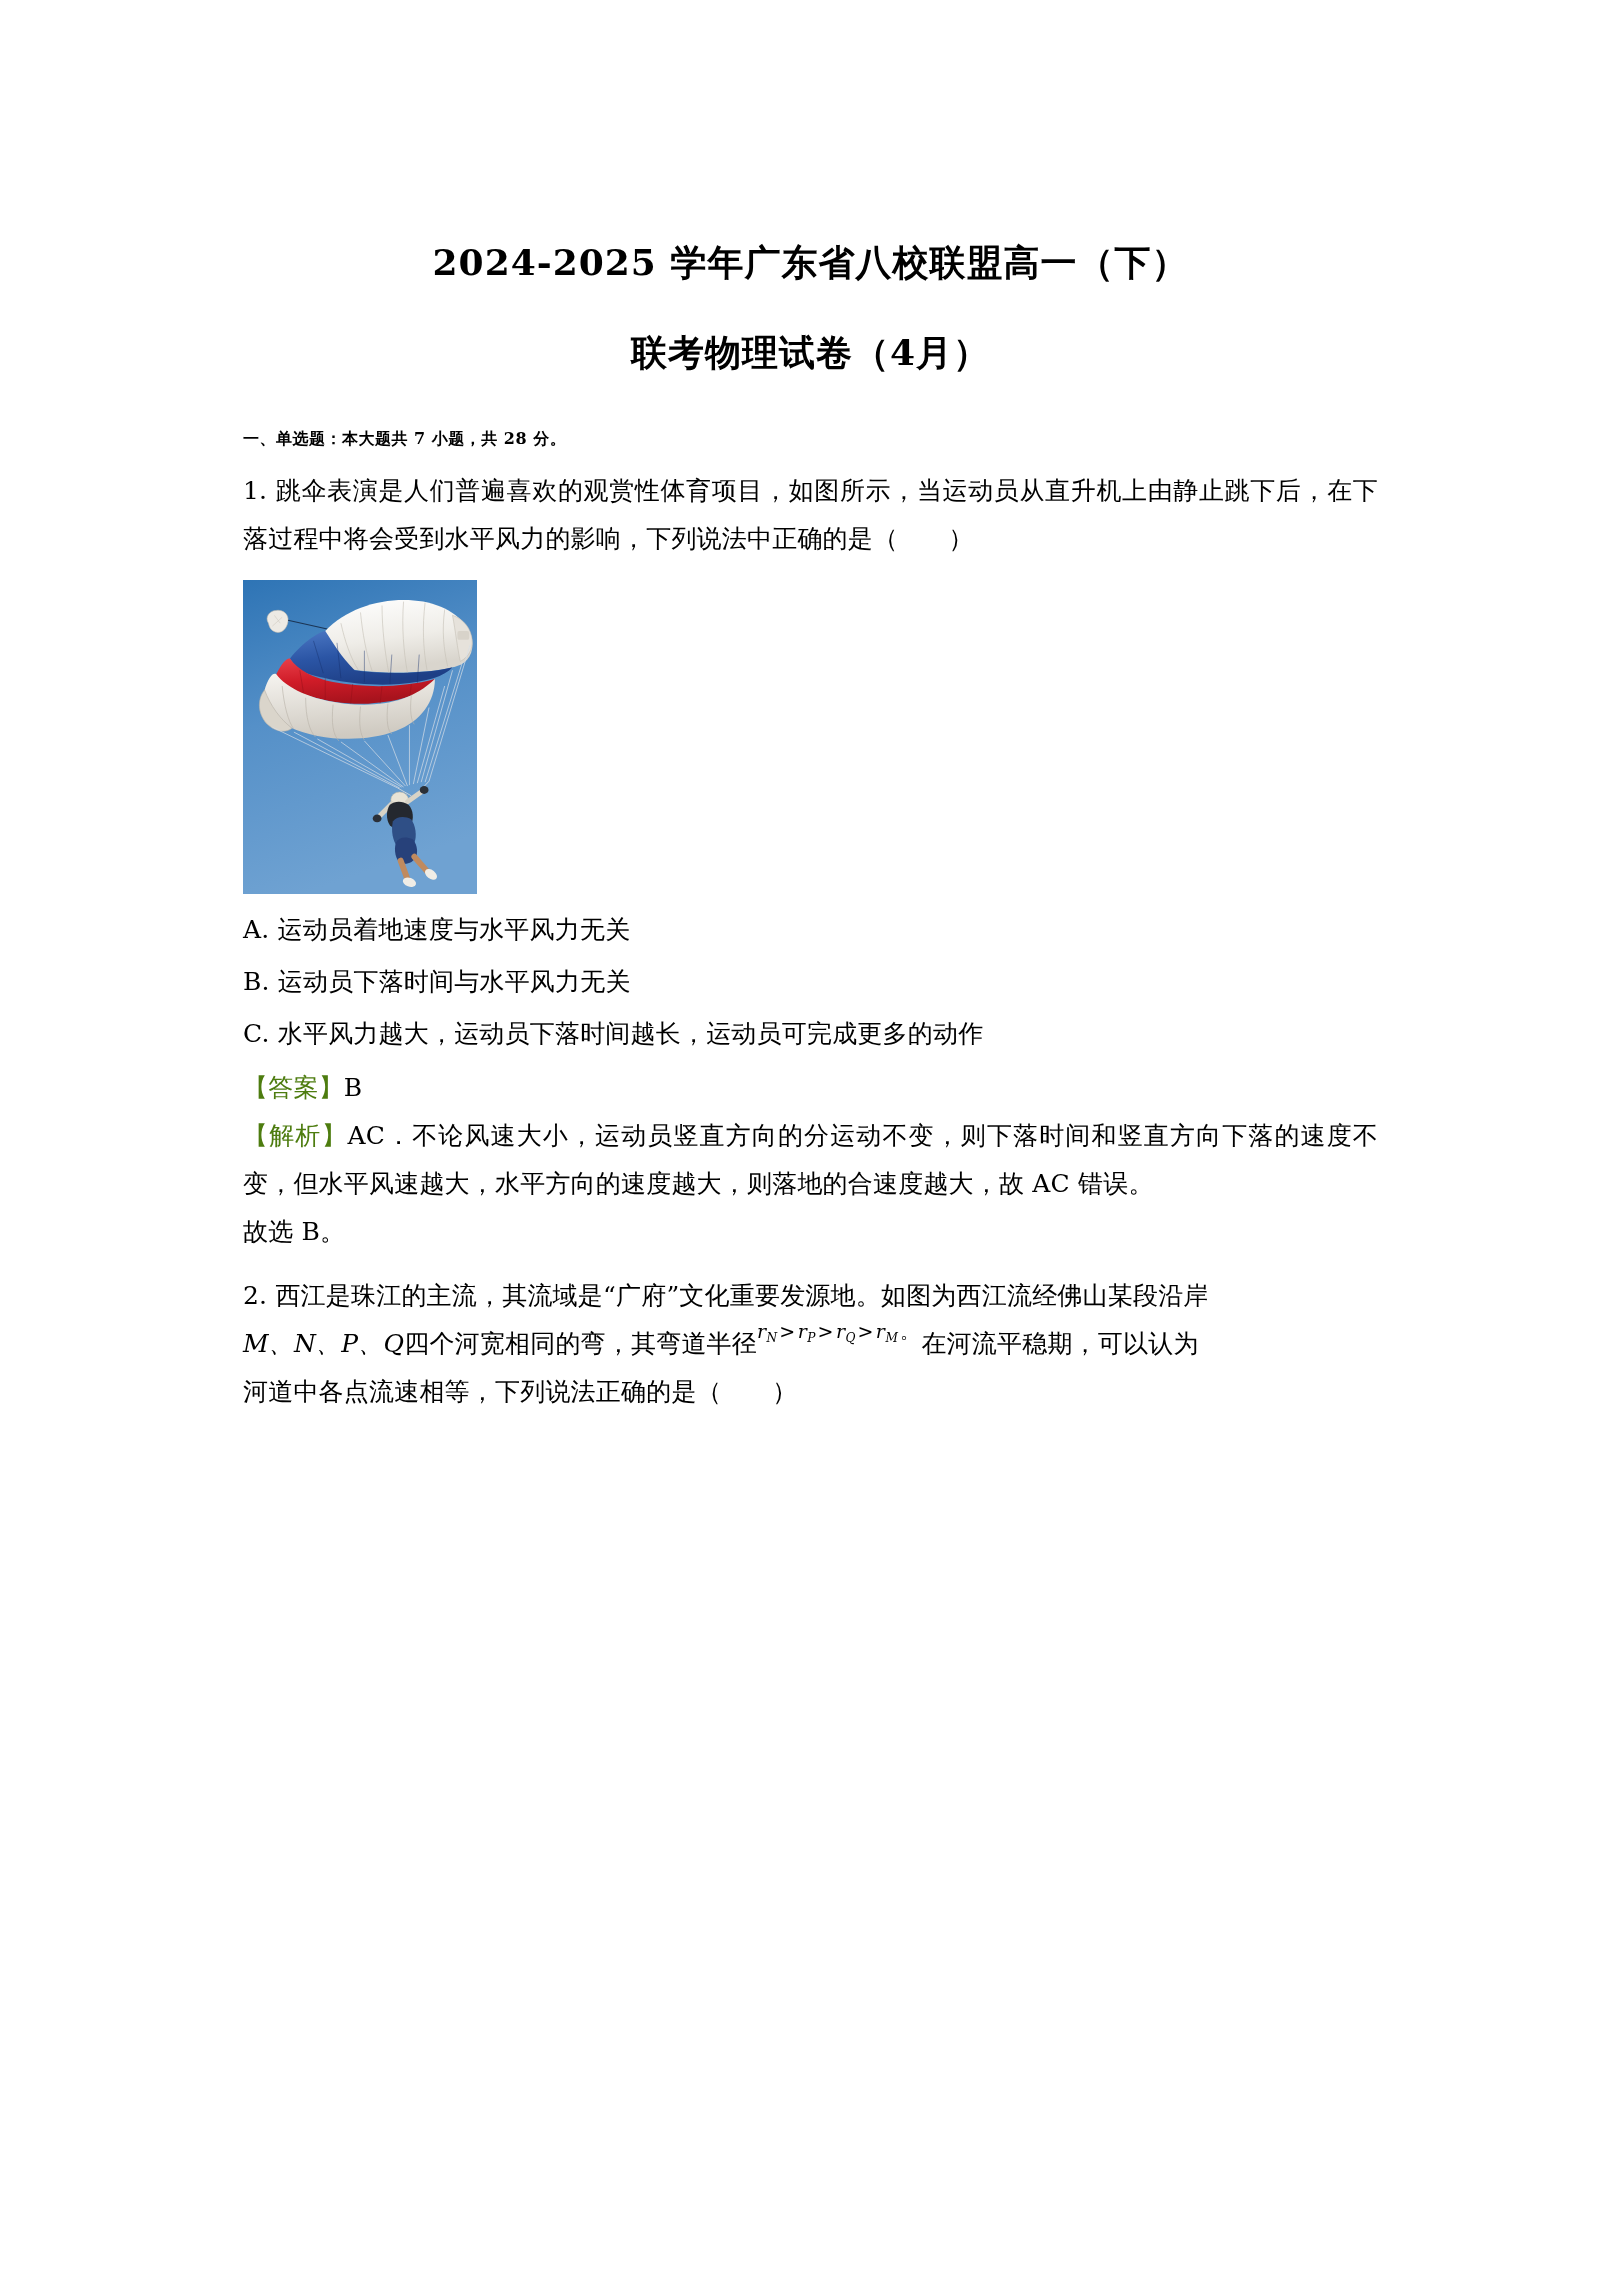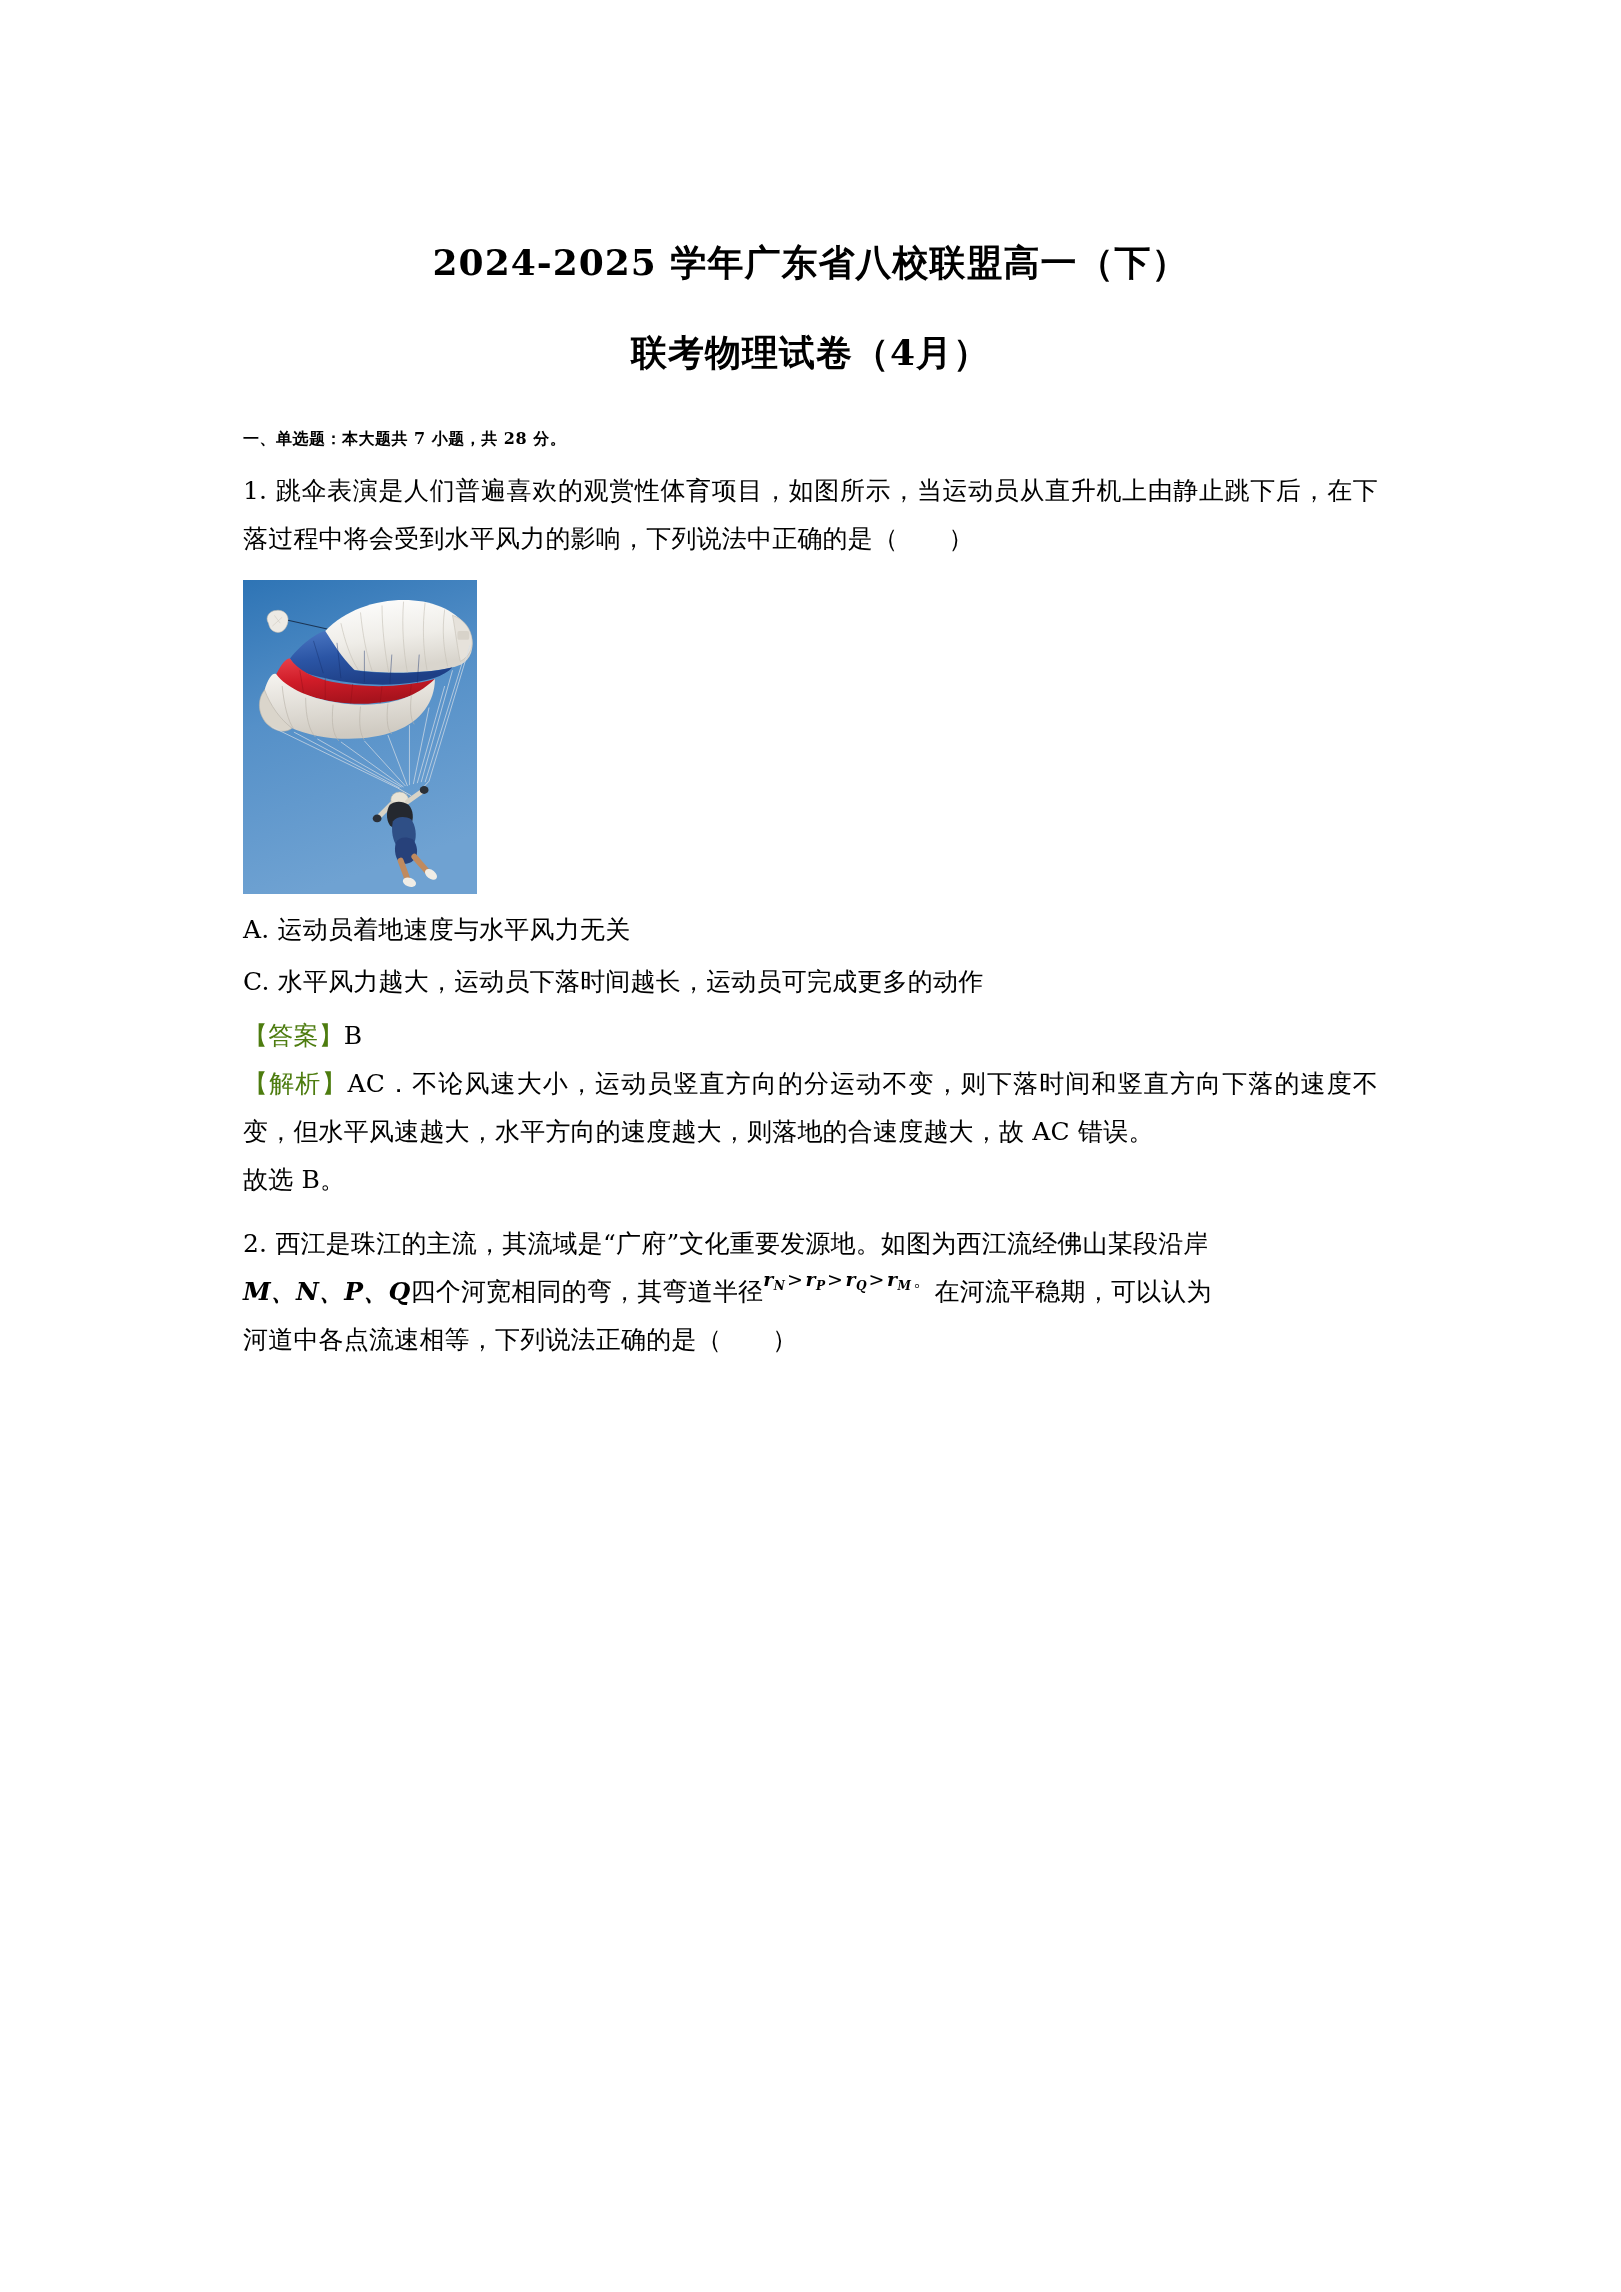--- a/index.html
+++ b/index.html
@@ -102,21 +102,20 @@
     font-style: italic;
     vertical-align: -0.32em;
     letter-spacing: 0;
   }
   .imath .op {
     font-style: normal;
     padding: 0 2px;
   }
   .mvar {
     font-style: italic;
-    font-weight: bold;
   }
 </style>
 </head>
 <body>
 
 <div class="page">
   <div class="content">
 
     <h1 class="doc-title title-1">2024-2025 学年广东省八校联盟高一（下）</h1>
     <h1 class="doc-title title-2">联考物理试卷（4月）</h1>
@@ -251,20 +250,21 @@
 
         <path d="M161,286 L168,305" stroke="#C08A5E" stroke-width="6" stroke-linecap="round"></path>
         <path d="M175,282 L189,298" stroke="#C08A5E" stroke-width="6" stroke-linecap="round"></path>
 
         <ellipse cx="170" cy="308" rx="7" ry="4.5" fill="#F0EDE6" transform="rotate(20 170 308)"></ellipse>
         <ellipse cx="192" cy="300" rx="7" ry="4.5" fill="#F0EDE6" transform="rotate(38 192 300)"></ellipse>
       </svg>
     </div>
 
     <p class="para opt">A. 运动员着地速度与水平风力无关</p>
+    <p class="para opt">B. 运动员下落时间与水平风力无关</p>
     <p class="para opt">C. 水平风力越大，运动员下落时间越长，运动员可完成更多的动作</p>
 
     <p class="para gap">
       <span class="label-blue">【答案】</span><span>B</span>
     </p>
 
     <p class="para tight">
       <span class="label-blue">【解析】</span><span>AC．不论风速大小，运动员竖直方向的分运动不变，则下落时间和竖直方向下落的速度不变，但水平风速越大，水平方向的速度越大，则落地的合速度越大，故 AC 错误。</span>
     </p>
 

